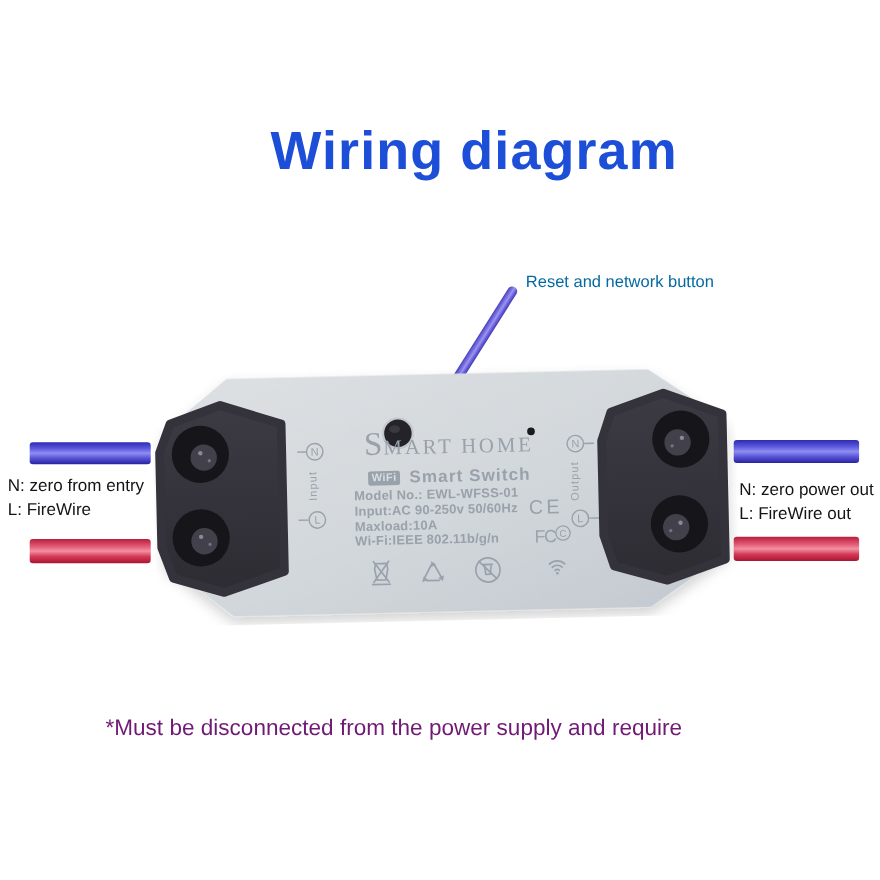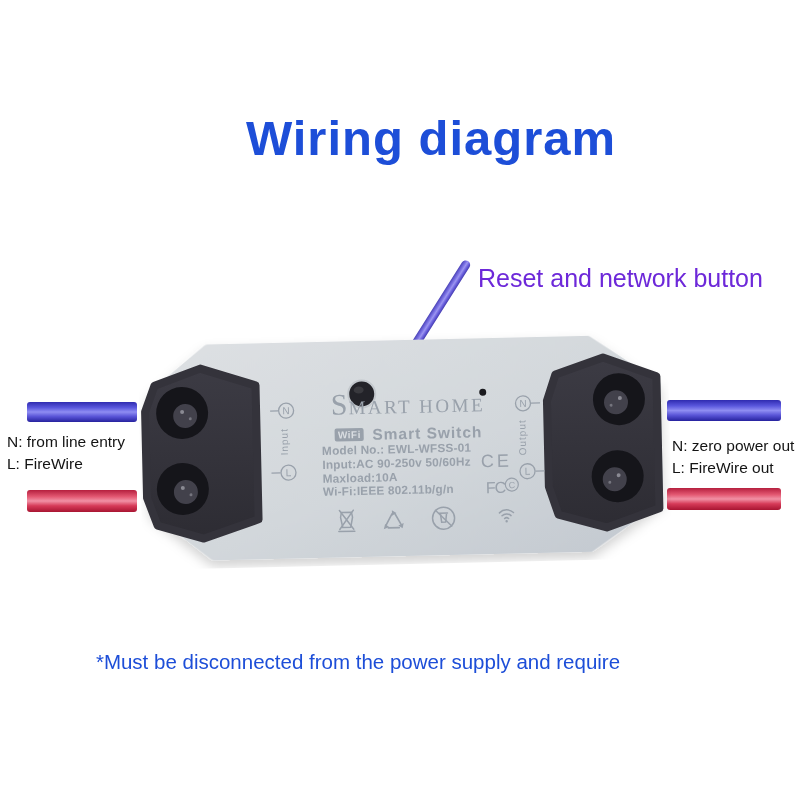--- a/index.html
+++ b/index.html
@@ -2,21 +2,21 @@
 <html><head>
 <meta charset="utf-8">
 <style>
   html,body{margin:0;padding:0;background:#fff;}
   .stage{position:relative;width:800px;height:800px;background:#ffffff;overflow:hidden;
          font-family:"Liberation Sans",sans-serif;color:#141414;}
 
   .title{position:absolute;top:110px;left:0;width:800px;text-align:center;
          font-size:49px;font-weight:600;letter-spacing:1px;color:#1d4ed8;padding-left:31px;}
 
-  .reset-note{position:absolute;left:478px;top:248px;font-size:25px;font-weight:500;color:#6d28d9;margin-top:16px;}
+  .reset-note{position:absolute;left:478px;top:248px;font-size:15px;font-weight:500;color:#0369a1;}
 
   .pointer-arrow{position:absolute;left:353px;top:320px;width:150px;height:9px;border-radius:5px;
          background:linear-gradient(to bottom,#4a42b8 0%,#7d74e6 35%,#9d96f0 52%,#6a60dd 75%,#443bb0 100%);
          transform:rotate(-57.7deg);}
 
   .wire{position:absolute;border-radius:3px;}
   .wire.blue{background:linear-gradient(to bottom,#2f2bb0 0%,#5a57dd 28%,#8f8df2 50%,#5a55d8 72%,#26229e 100%);}
   .wire.red{background:linear-gradient(to bottom,#b51f3e 0%,#e35872 30%,#f191a5 50%,#d63a58 72%,#a81532 100%);}
   .wire-n-in{left:27px;top:402px;width:110px;height:20px;}
   .wire-l-in{left:27px;top:490px;width:110px;height:22px;}
@@ -36,39 +36,39 @@
   .brand-rest{font-size:19px;letter-spacing:2.5px;}
   .product-line{text-align:center;margin-top:1px;white-space:nowrap;}
   .wifi-badge{display:inline-block;background:#99a1ab;color:#d9dde1;font-size:10px;font-weight:bold;
         border-radius:2px;padding:1px 3px 1px 3px;vertical-align:2px;letter-spacing:0.5px;}
   .product-name{font-size:15.5px;font-weight:bold;letter-spacing:1px;margin-left:4px;}
   .spec-line{font-size:11.8px;font-weight:bold;line-height:13.8px;letter-spacing:0.2px;
         margin-top:0;white-space:nowrap;margin-left:2px;}
   .spec-line:first-of-type{margin-top:4px;}
 
   .footnote{position:absolute;left:58px;top:648px;width:600px;text-align:center;
-        font-size:20.5px;line-height:28px;color:#1d4ed8;}
+        font-size:20.5px;line-height:28px;color:#701a75;}
 </style>
 </head>
 <body>
 
 <div class="stage">
 
   <div class="title">Wiring diagram</div>
 
   <div class="reset-note">Reset and network button</div>
   <div class="pointer-arrow"></div>
 
   <div class="wire blue wire-n-in"></div>
   <div class="wire red wire-l-in"></div>
   <div class="wire blue wire-n-out"></div>
   <div class="wire red wire-l-out"></div>
 
   <div class="side-label left">
-    <div>N: from line entry</div>
+    <div>N: zero from entry</div>
     <div>L: FireWire</div>
   </div>
 
   <div class="side-label right">
     <div>N: zero power out</div>
     <div>L: FireWire out</div>
   </div>
 
   <div class="device">
     <svg width="530" height="230" viewBox="0 0 530 230">

